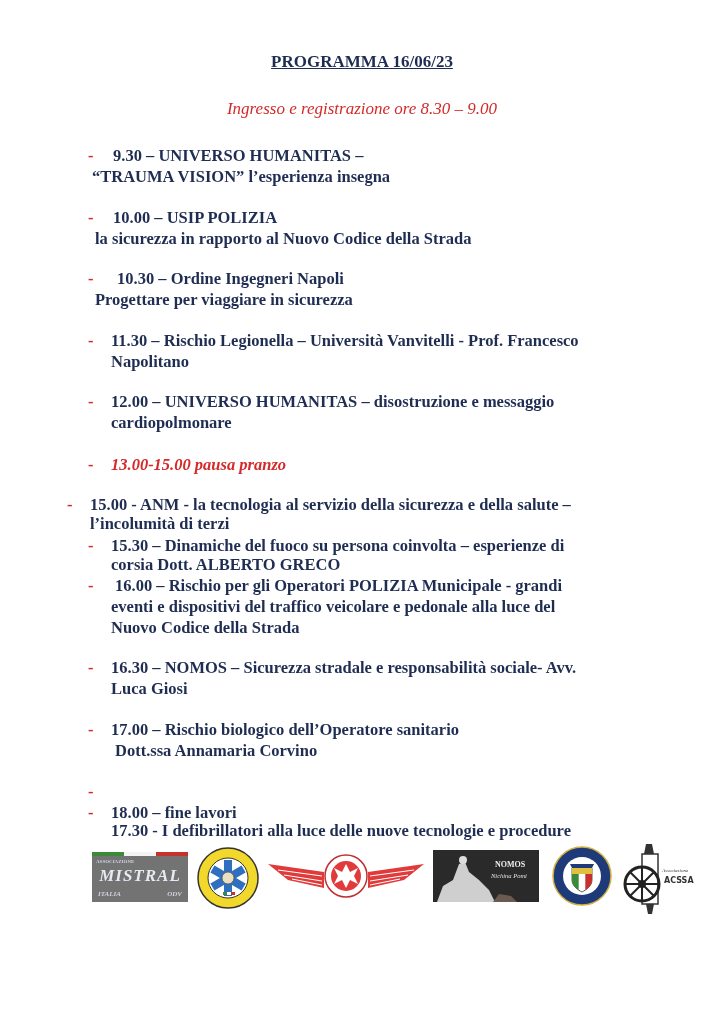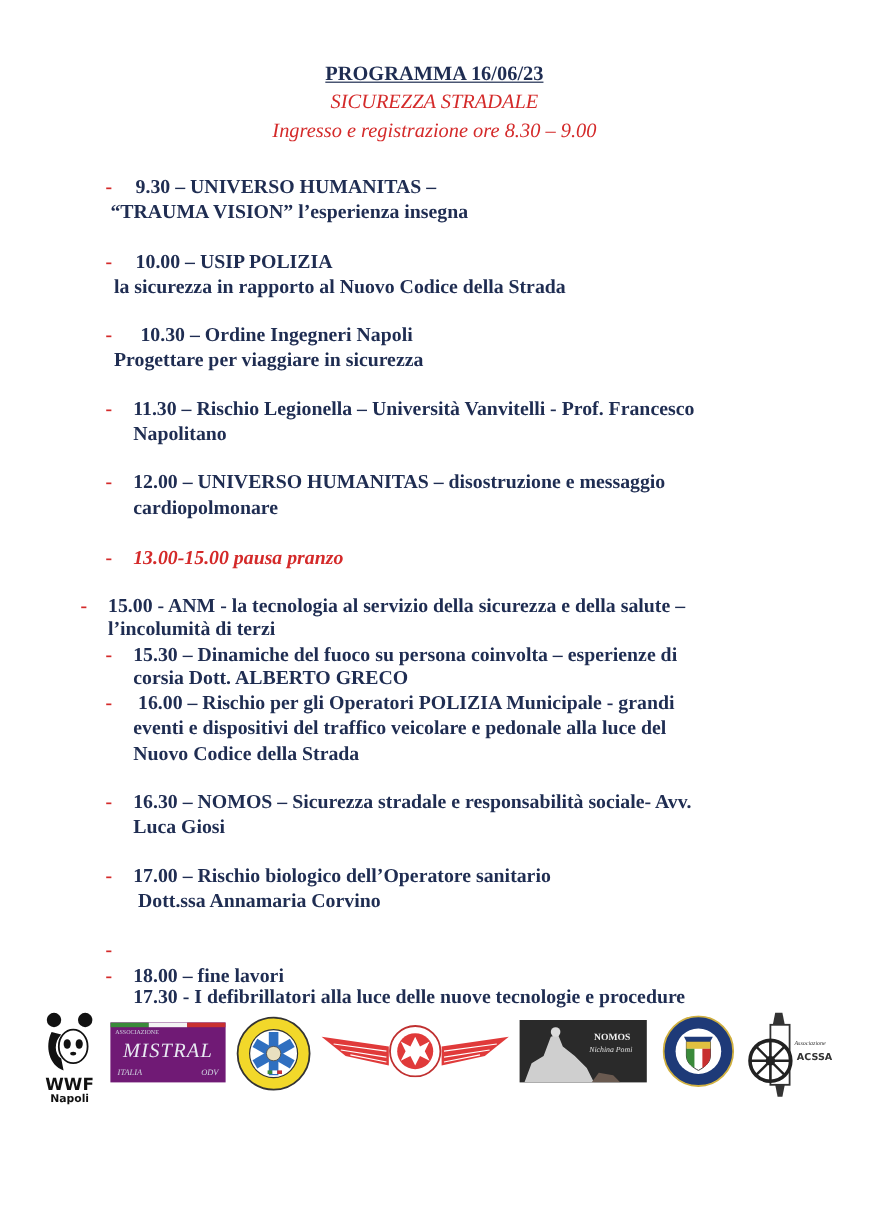--- a/index.html
+++ b/index.html
@@ -20,21 +20,20 @@
   .logo { position: absolute; }
 
   .footer { position: absolute; left: 0; width: 724px; text-align: center; font-family: "DejaVu Sans", sans-serif; font-style: italic; font-size: 13.5px; color: #2f4a8a; letter-spacing: 0.2px; }
 </style>
 </head>
 <body>
 
 <div class="page">
 
   <div class="hdr hdr-title">PROGRAMMA 16/06/23</div>
-  <div class="hdr hdr-sub">SICUREZZA STRADALE</div>
   <div class="hdr hdr-reg">Ingresso e registrazione ore 8.30 – 9.00</div>
 
   <div class="item" style="left:0;top:145px;">
     <span class="dash" style="left:88px;top:0;">-</span>
     <span class="line" style="left:113px;top:0;">9.30 – UNIVERSO HUMANITAS –</span>
     <span class="line" style="left:92px;top:21px;">“TRAUMA VISION” l’esperienza insegna</span>
   </div>
 
   <div class="item" style="left:0;top:207px;">
     <span class="dash" style="left:88px;top:0;">-</span>
@@ -101,35 +100,22 @@
     <span class="line" style="left:111px;top:0;margin-top:39px;">17.30  - I defibrillatori alla luce delle nuove tecnologie e procedure</span>
   </div>
 
   <div class="item" style="left:0;top:802px;">
     <span class="dash" style="left:88px;top:0;">-</span>
     <span class="line" style="left:111px;top:0;">18.00 – fine lavori</span>
   </div>
 
   <div class="logos">
 
-    <div class="logo" style="left:35px;top:2px;width:46px;height:76px;">
-      <svg width="46" height="52" viewBox="0 0 46 52">
-        <circle cx="10" cy="8" r="6" fill="#111"></circle>
-        <circle cx="36" cy="8" r="6" fill="#111"></circle>
-        <path d="M8 18 C2 30 6 46 18 50 L16 40 C10 36 10 26 16 20 Z" fill="#111"></path>
-        <ellipse cx="26" cy="30" rx="12" ry="14" fill="#fff" stroke="#111" stroke-width="1.5"></ellipse>
-        <ellipse cx="21" cy="28" rx="3" ry="4" fill="#111"></ellipse>
-        <ellipse cx="31" cy="28" rx="3" ry="4" fill="#111"></ellipse>
-        <ellipse cx="26" cy="36" rx="2.5" ry="1.6" fill="#111"></ellipse>
-      </svg>
-      <div style="font-family:'DejaVu Sans',sans-serif;font-weight:bold;font-size:14px;line-height:13px;color:#111;text-align:center;">WWF</div>
-      <div style="font-family:'DejaVu Sans',sans-serif;font-weight:bold;font-size:9px;line-height:11px;color:#111;text-align:center;">Napoli</div>
-    </div>
 
-    <div class="logo" style="left:92px;top:12px;width:96px;height:50px;background:#701a75;overflow:hidden;">
+    <div class="logo" style="left:92px;top:12px;width:96px;height:50px;background:#737373;overflow:hidden;font-weight:bold;">
       <div style="position:absolute;left:0;top:0;width:96px;height:4px;display:flex;">
         <div style="flex:1;background:#3a8a3a;"></div>
           <div style="flex:1;background:#f4f4f4;"></div>
           <div style="flex:1;background:#c83030;"></div>
       </div>
       <div style="position:absolute;left:4px;top:7px;font-size:5px;color:#cfd3e0;font-family:'Liberation Serif',serif;">ASSOCIAZIONE</div>
       <div style="position:absolute;left:0;top:14px;width:96px;text-align:center;font-size:17px;font-style:italic;color:#e8eaf2;font-family:'Liberation Serif',serif;letter-spacing:1px;">MISTRAL</div>
       <div style="position:absolute;left:6px;top:38px;font-size:7px;font-style:italic;color:#cfd3e0;font-family:'Liberation Serif',serif;">ITALIA</div>
       <div style="position:absolute;right:6px;top:38px;font-size:7px;font-style:italic;color:#cfd3e0;font-family:'Liberation Serif',serif;">ODV</div>
     </div>

